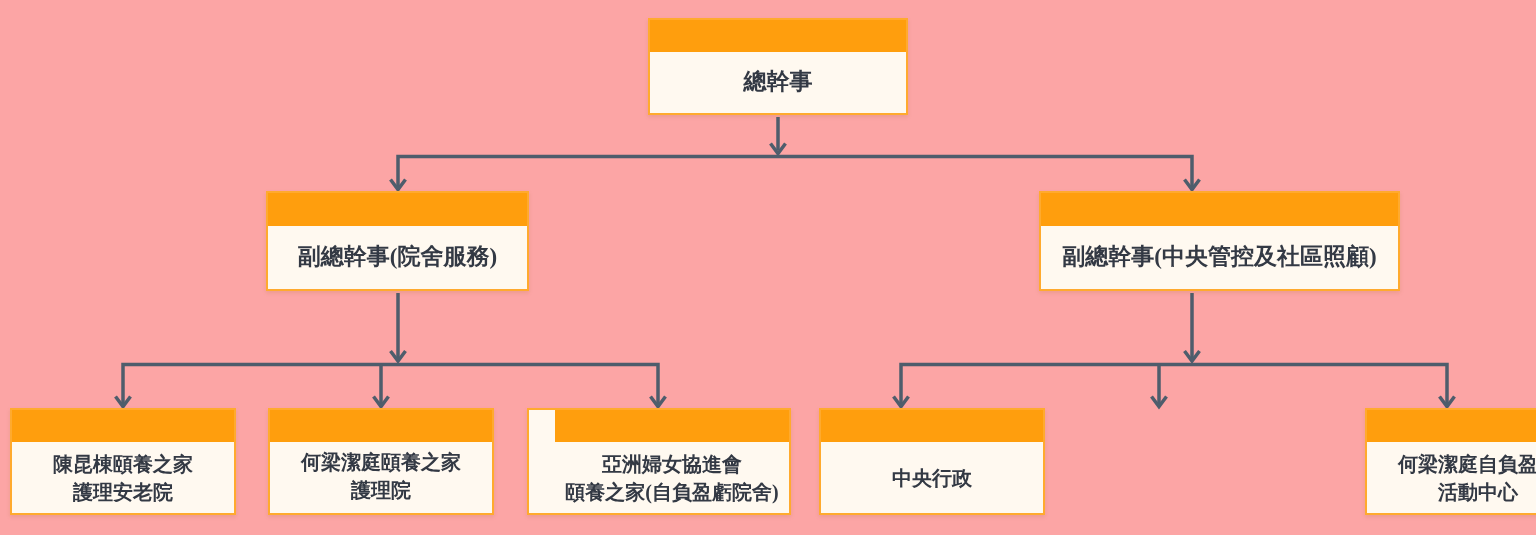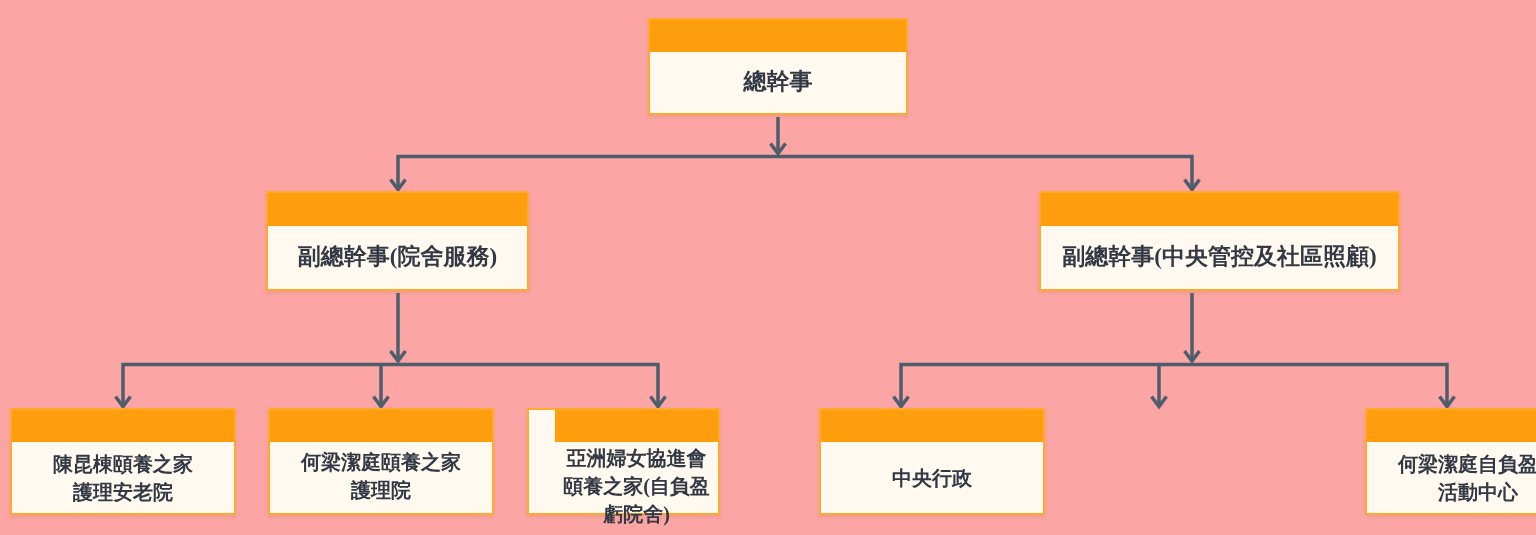--- a/index.html
+++ b/index.html
@@ -55,21 +55,21 @@
   #n-deputy-residential { left: 266px; top: 191px; width: 263px; height: 100px; }
   #n-deputy-central     { left: 1011px; top: 191px; width: 361px; height: 100px; margin-left: 28px; }
   #n-deputy-residential .node-header, #n-deputy-central .node-header { height: 33px; }
   #n-deputy-residential .node-body, #n-deputy-central .node-body { font-size: 23px; }
   
   .node.lv3 { top: 408px; width: 226px; height: 107px; }
   .node.lv3 .node-header { height: 32px; }
   .node.lv3 .node-body { font-size: 20px; }
   #n-home-chan-kwan-tung   { left: 10px; justify-content: center; }
   #n-home-ho-leung-kit-ting{ left: 268px; font-family: Liberation Mono, monospace; }
-  #n-home-asian-women      { left: 527px; width: 193px; padding-left: 26px; }
+  #n-home-asian-women      { left: 527px; width: 264px; padding-left: 26px; }
   #n-central-admin         { left: 788px; margin-left: 31px; }
   #n-yau-ma-tei-centre     { left: 1046px; }
   #n-activity-centre       { left: 1365px; }
 </style>
 </head>
 <body>
 
 <div class="canvas">
 
   <svg class="connectors" viewBox="0 0 1536 535" xmlns="http://www.w3.org/2000/svg" fill="none" stroke="#4E5D6C" stroke-width="3.5" stroke-linejoin="miter">

